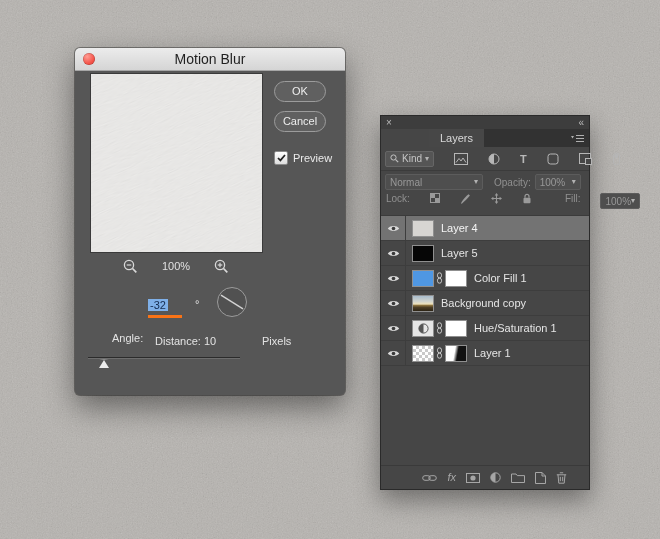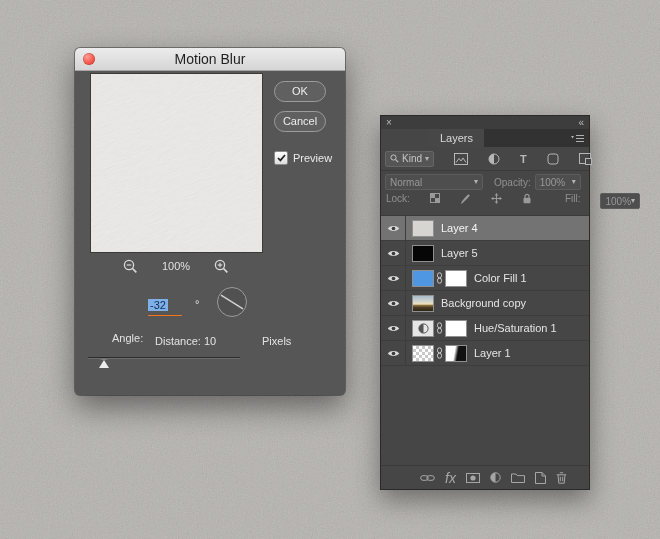--- a/index.html
+++ b/index.html
@@ -50,21 +50,21 @@
   .pc-label{font-size:11px;color:#eaeaea;}
   .zoom-row{
     position:absolute;left:15px;top:186px;width:172px;height:18px;
     display:flex;align-items:center;justify-content:center;gap:24px;
   }
   .zoom-btn{display:flex;align-items:center;}
   .zoom-level{font-size:11px;color:#e0e0e0;}
   .angle-label{position:absolute;left:37px;top:249px;margin-top:12px;}
   .angle-input{
     position:absolute;left:73px;top:228px;width:34px;height:16px;
-    border-bottom:1px solid #f97316;
+    border-bottom:3px solid #f97316;
   }
   .angle-input .sel{background:#7fb0e8;color:#142c50;padding:0 2px;font-size:11px;}
   .degree{position:absolute;left:120px;top:227px;}
   .dial{position:absolute;left:141px;top:215px;width:32px;height:32px;}
   .distance-label{position:absolute;left:80px;top:264px;}
   .distance-value{position:absolute;left:129px;top:264px;}
   .distance-unit{position:absolute;left:187px;top:264px;}
   .slider{position:absolute;left:13px;top:283px;width:152px;height:16px;}
   .slider .track{position:absolute;left:0;right:0;top:3px;height:1px;background:#2b2b2b;box-shadow:0 1px 0 rgba(255,255,255,.14);}
   .slider .thumb{
@@ -143,21 +143,21 @@
     background-size:6px 6px;background-position:0 0,3px 3px;
   }
   .t-mask-white{background:#ffffff;}
   .t-mask-split{background:linear-gradient(100deg,#ffffff 42%,#111111 58%);}
   .panel-footer{
     position:absolute;left:0;right:0;bottom:0;height:23px;
     border-top:1px solid #3a3a3a;background:#464646;
     display:flex;align-items:center;justify-content:flex-end;gap:10px;padding:0 22px 0 8px;
   }
   .ft{display:flex;align-items:center;}
-  .ft.fx{font-size:14px;font-style:italic;font-weight:normal;color:#a8a8a8;line-height:1;}
+  .ft.fx{font-size:11px;font-style:italic;font-weight:normal;color:#a8a8a8;line-height:1;}
 </style>
 </head>
 <body>
 
 <div class="stage">
 
   <svg class="bg-noise" width="660" height="539">
     <defs>
       <filter id="grain">
         <feTurbulence type="fractalNoise" baseFrequency="0.8" numOctaves="2" seed="7" stitchTiles="stitch"></feTurbulence>

